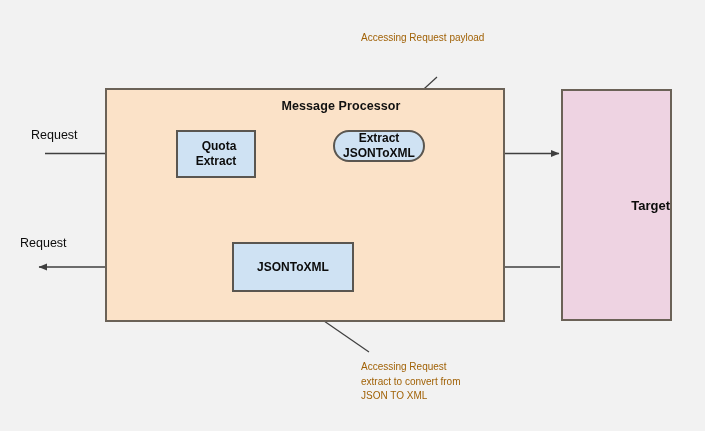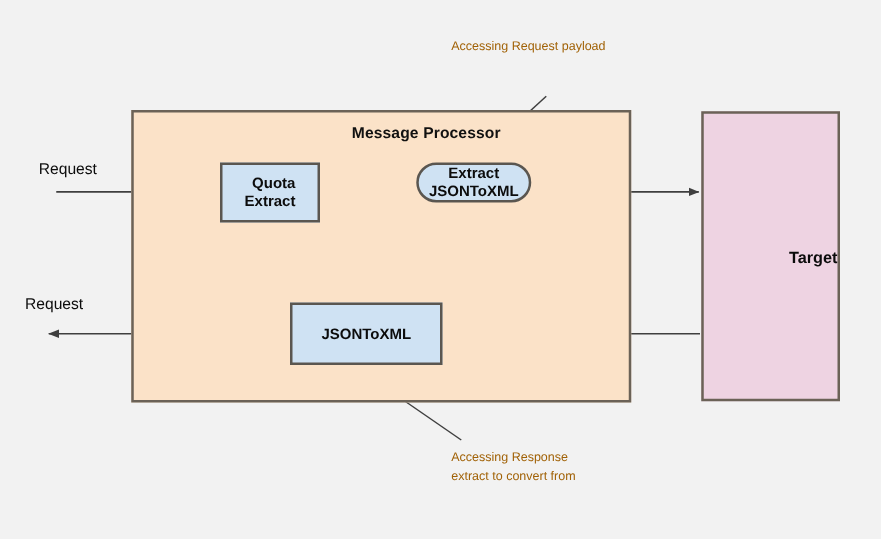--- a/index.html
+++ b/index.html
@@ -193,17 +193,18 @@
   </div>
 
   <div class="edge-label" id="label-request">Request</div>
   <div class="edge-label" id="label-response">Request</div>
 
   <div class="annotation" id="annotation-request">
     <span>Accessing Request payload</span>
   </div>
 
   <div class="annotation" id="annotation-response">
-    <span>Accessing Response</span>
+    <span>Accessing Request</span>
     <span>extract to convert from</span>
+    <span>JSON TO XML</span>
   </div>
 
 </div>
 
 </body></html>

